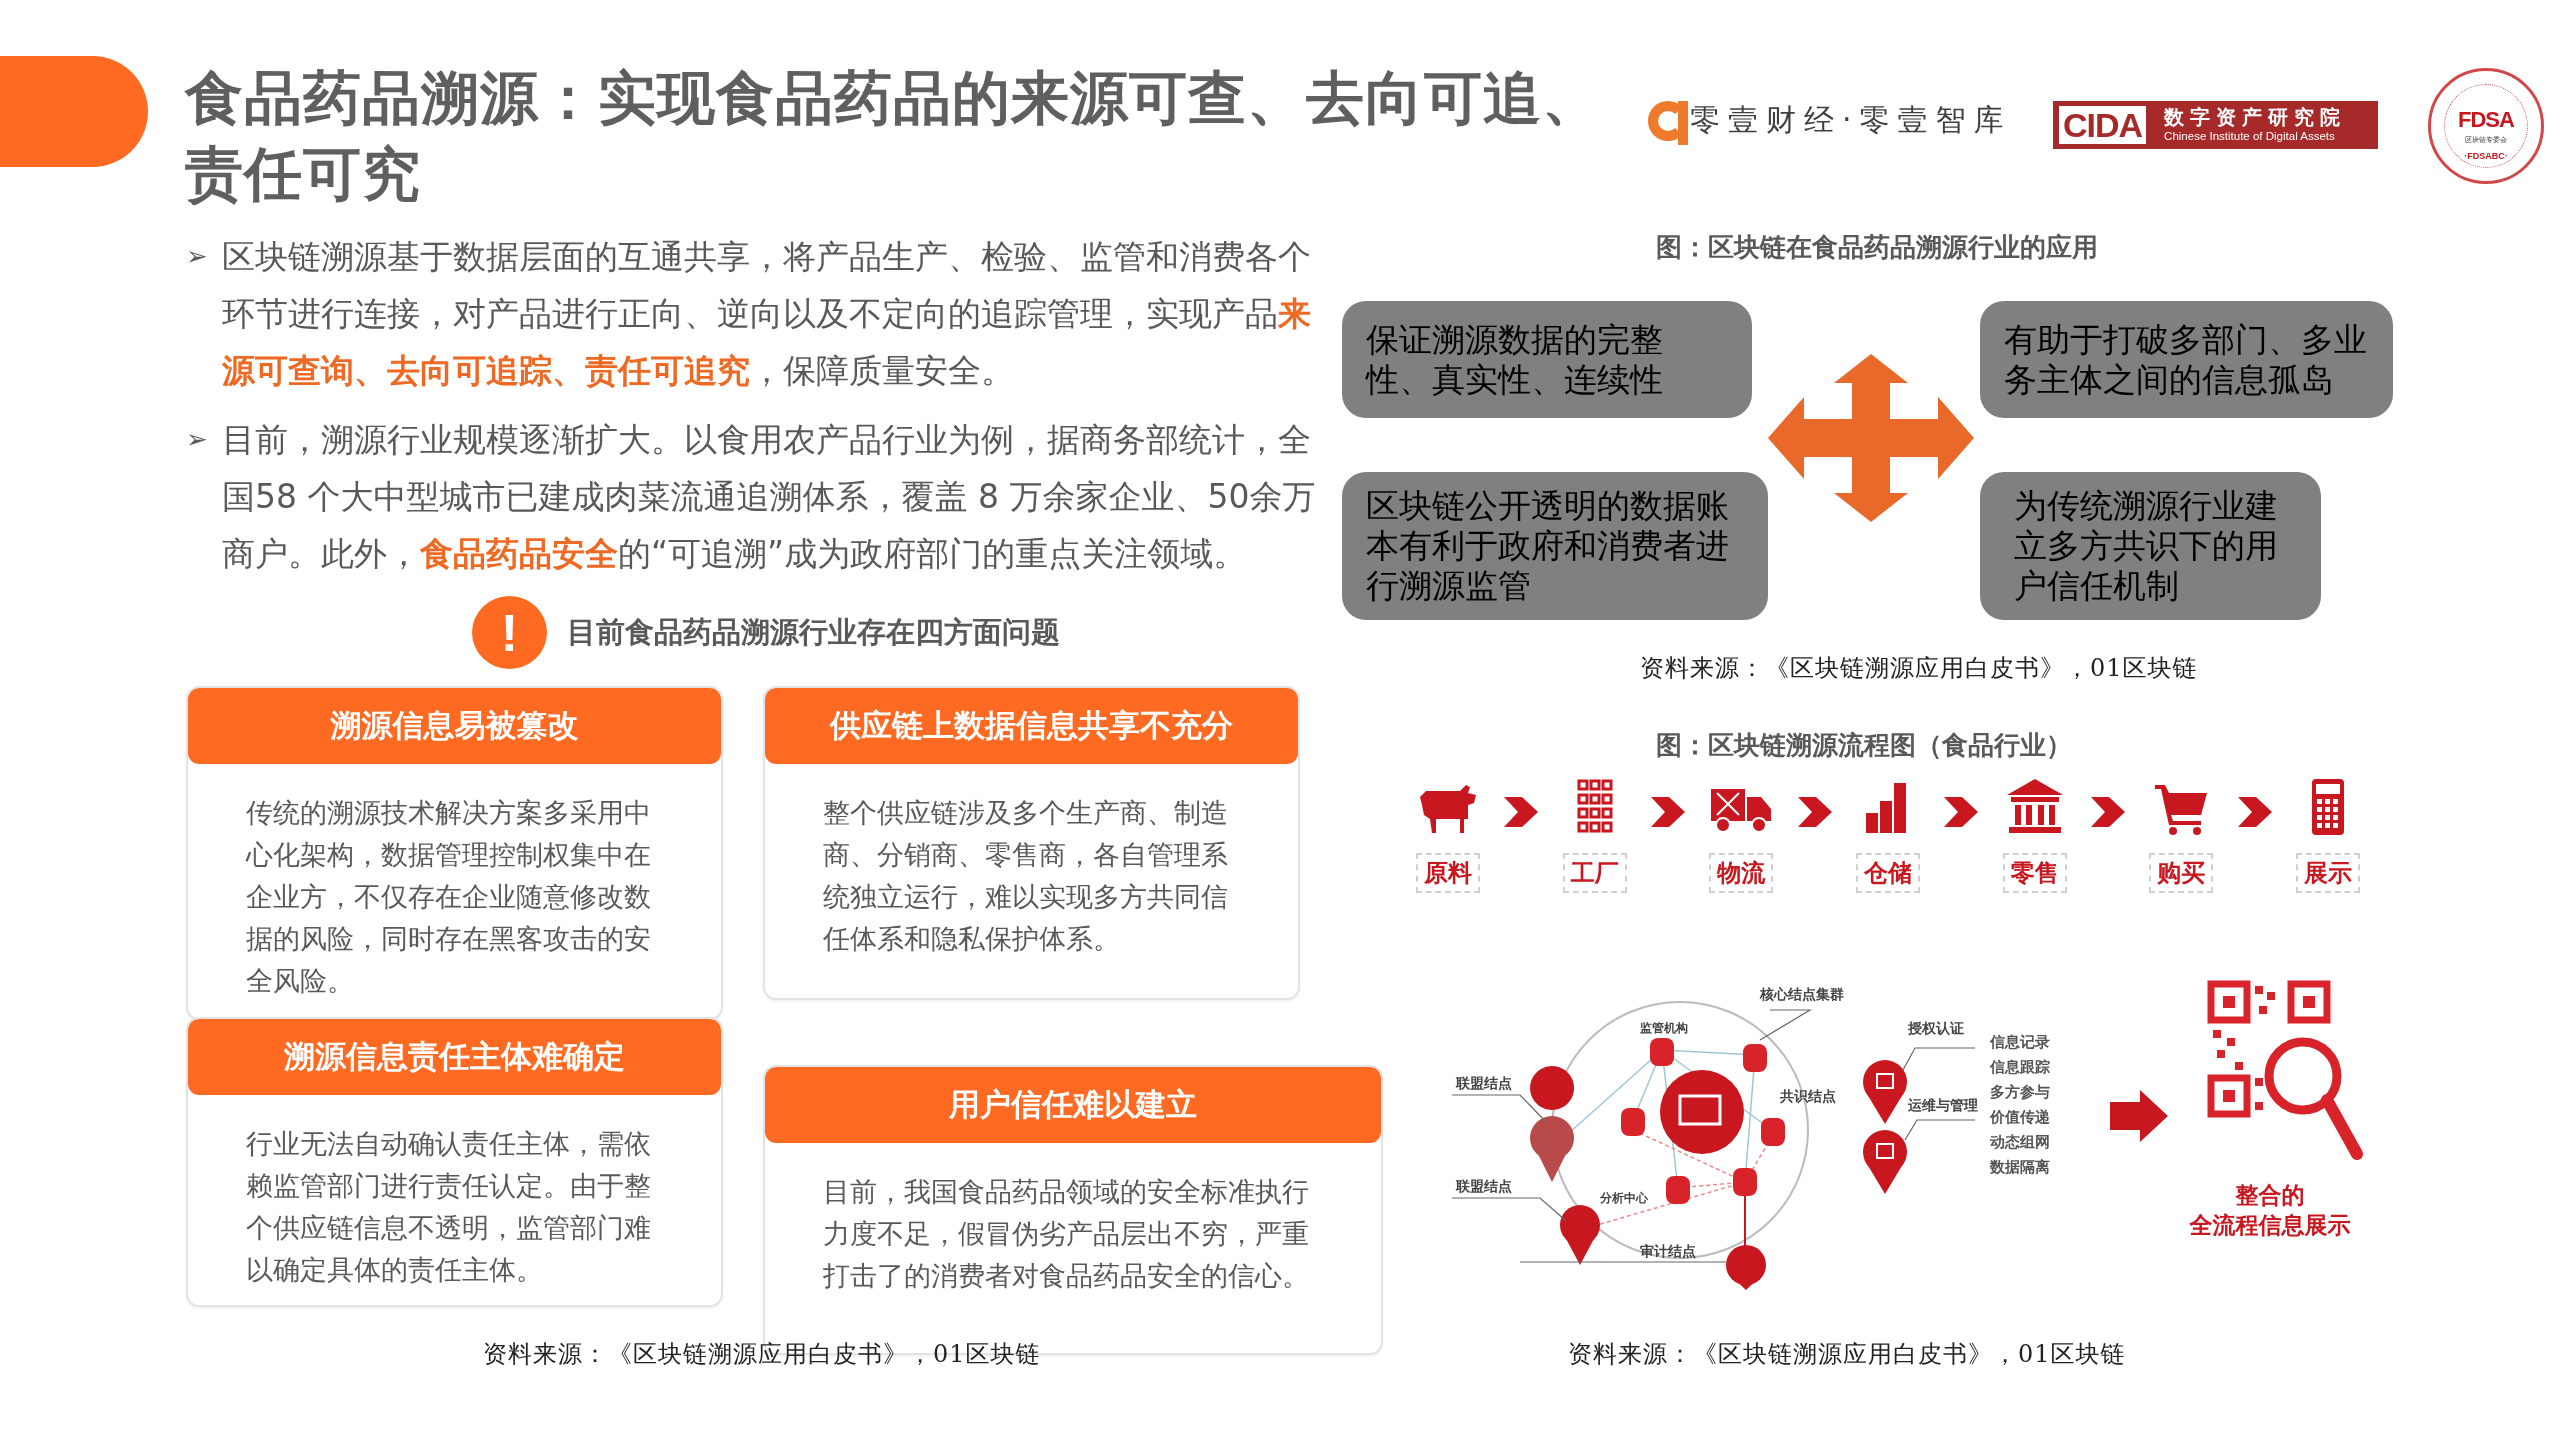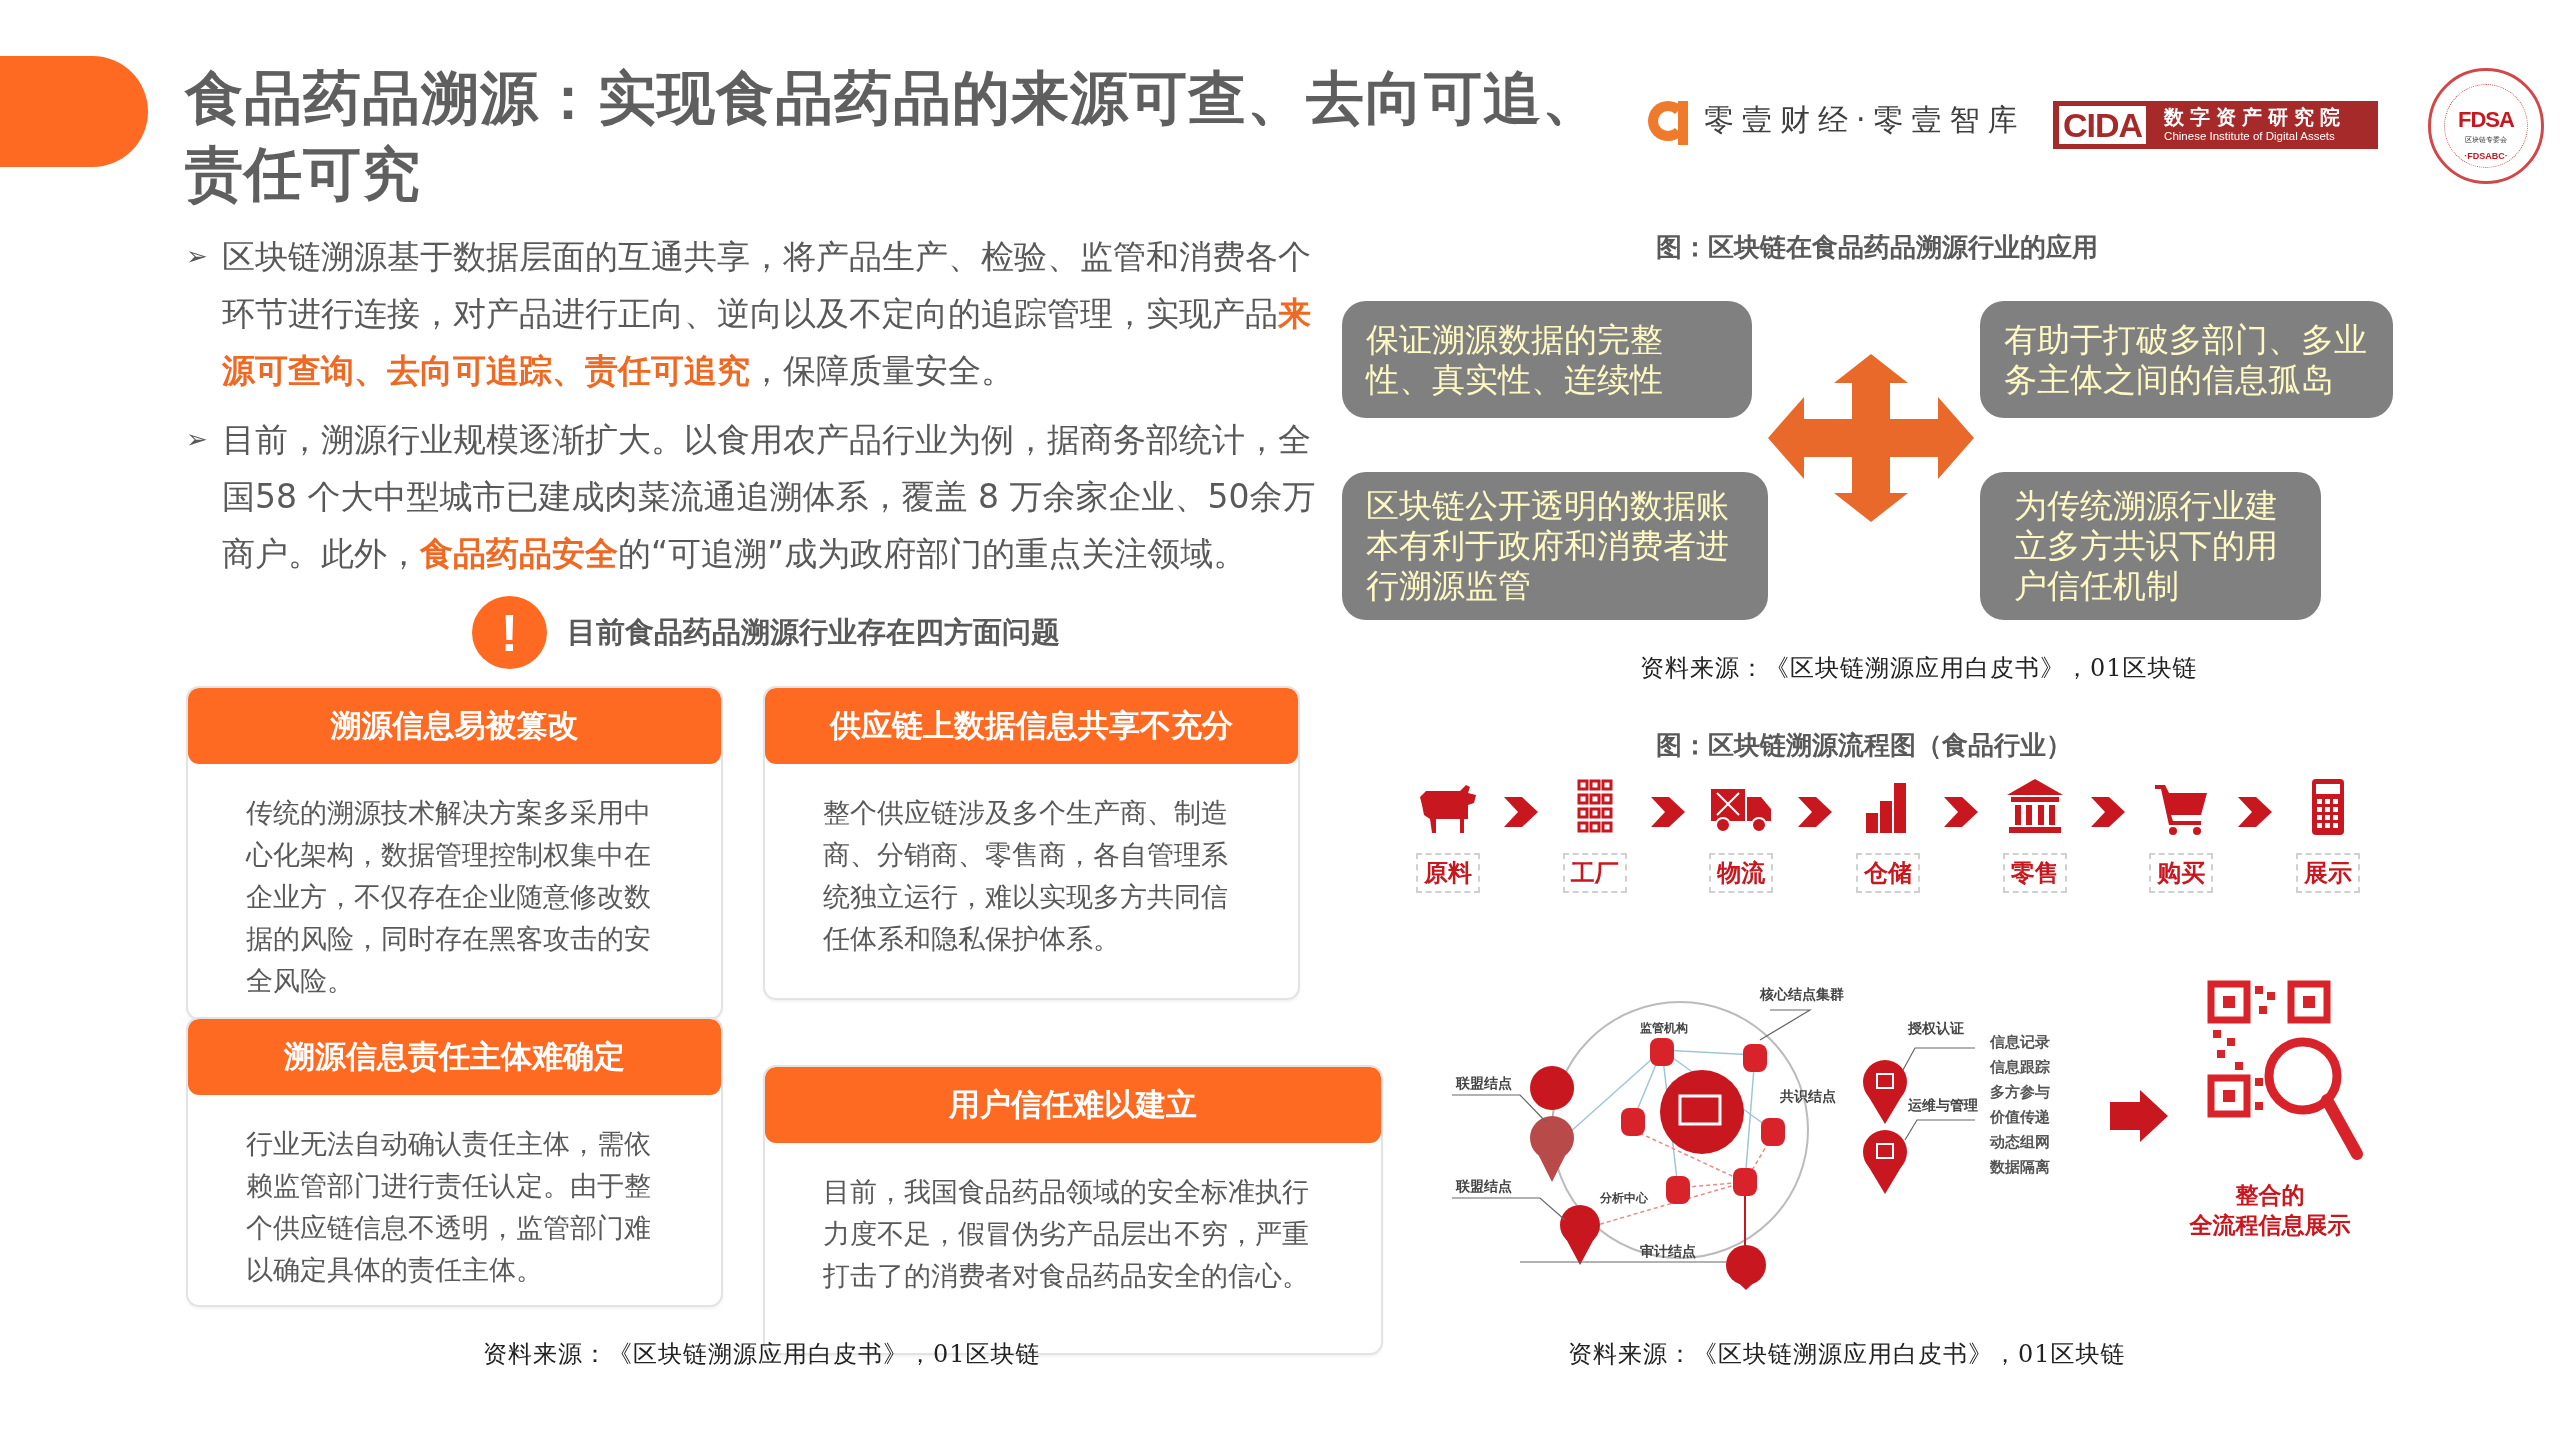--- a/index.html
+++ b/index.html
@@ -4,21 +4,21 @@
 <style>
   * { margin: 0; padding: 0; box-sizing: border-box; }
   html, body { width: 2560px; height: 1440px; background: #ffffff; overflow: hidden; }
   body { position: relative; font-family: "DejaVu Sans", "Liberation Sans", sans-serif; color: #595959; }
   .abs { position: absolute; }
 
   
   .tab { left: 0; top: 56px; width: 148px; height: 111px; background: #FF6A22; border-radius: 0 56px 56px 0; }
   .title { left: 185px; top: 60px; width: 1420px; font-size: 58px; font-weight: bold; line-height: 76px; color: #5F5F5F; letter-spacing: 1px; }
 
-  .logo-zero { left: 1648px; top: 100px; display: flex; align-items: center; gap: 16px; }
+  .logo-zero { left: 1648px; top: 100px; display: flex; align-items: center; gap: 2px; }
   .logo-alpha { width: 40px; height: 40px; border: 10px solid #F07A2B; border-radius: 50%; border-right-color: transparent; position: relative; }
   .logo-alpha::after { content: ""; position: absolute; right: -10px; top: -10px; width: 10px; height: 44px; background: #F07A2B; }
   .logo-zero-text { font-size: 30px; color: #3F3F3F; letter-spacing: 8px; }
 
   .logo-cida { left: 2053px; top: 101px; width: 325px; height: 48px; background: #A72A2A; display: flex; align-items: center; padding: 0 6px; gap: 18px; }
   .cida-mark { background: #fff; color: #A72A2A; font-family: "Liberation Sans", sans-serif; font-size: 34px; font-weight: bold; height: 38px; line-height: 38px; padding: 0 4px; letter-spacing: -1px; }
   .cida-text { display: flex; flex-direction: column; color: #fff; }
   .cida-cn { font-size: 20px; letter-spacing: 6px; line-height: 22px; font-weight: bold; }
   .cida-en { font-size: 11.5px; line-height: 16px; font-family: "Liberation Sans", sans-serif; }
 
@@ -49,21 +49,21 @@
   .source { font-family: "DejaVu Serif", "Liberation Serif", serif; font-size: 24px; color: #222; letter-spacing: 1px; }
   .src-left { left: 483px; top: 1338px; }
   .src-r1 { left: 1640px; top: 652px; }
   .src-r2 { left: 1568px; top: 1338px; }
 
   
   .fig-title { font-size: 26px; font-weight: bold; color: #595959; }
   .ft1 { left: 1656px; top: 230px; }
   .ft2 { left: 1656px; top: 728px; }
 
-  .gbox { background: #808080; color: #fef9c3; border-radius: 24px; font-size: 33px; line-height: 40px; display: flex; align-items: center; padding: 0 24px; }
+  .gbox { background: #808080; color: #000000; border-radius: 24px; font-size: 33px; line-height: 40px; display: flex; align-items: center; padding: 0 24px; }
   .g1 { left: 1342px; top: 301px; width: 410px; height: 117px; }
   .g2 { left: 1980px; top: 301px; width: 413px; height: 117px; }
   .g3 { left: 1342px; top: 472px; width: 426px; height: 148px; }
   .g4 { left: 1980px; top: 472px; width: 341px; height: 148px; padding-left: 34px; }
 
   .cross { left: 1768px; top: 354px; width: 206px; height: 168px; }
 
   
   .flow { left: 1408px; top: 775px; width: 960px; height: 130px; display: flex; justify-content: space-between; align-items: flex-start; }
   .step { display: flex; flex-direction: column; align-items: center; width: 80px; }

